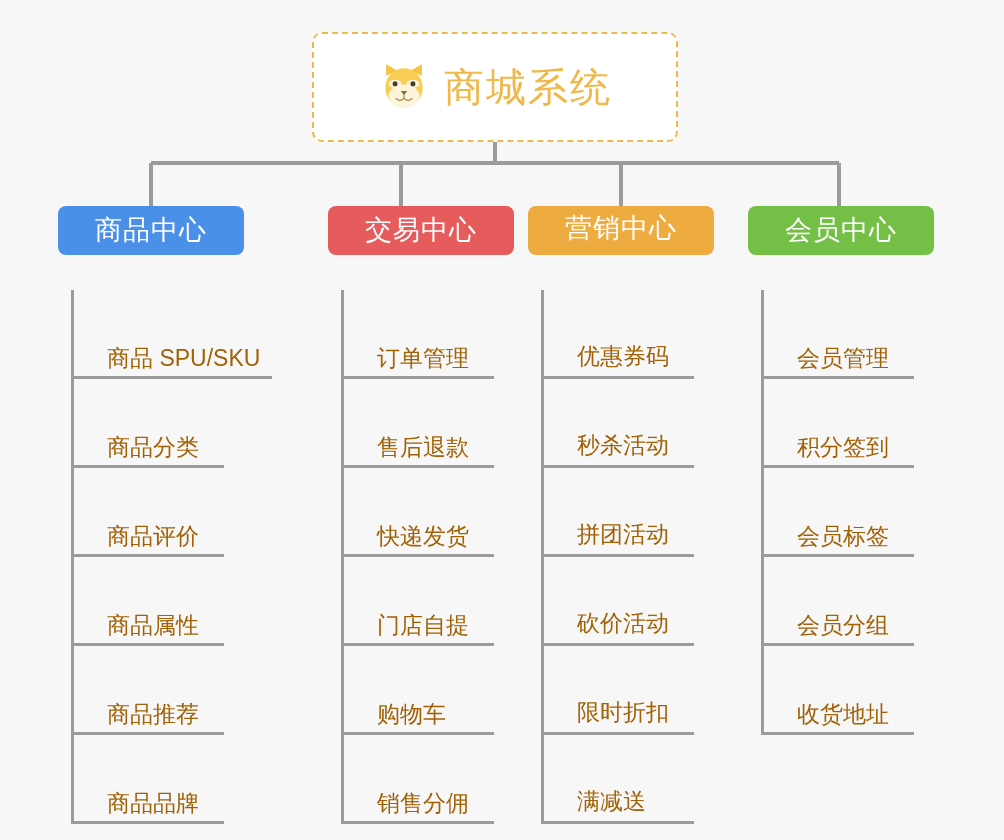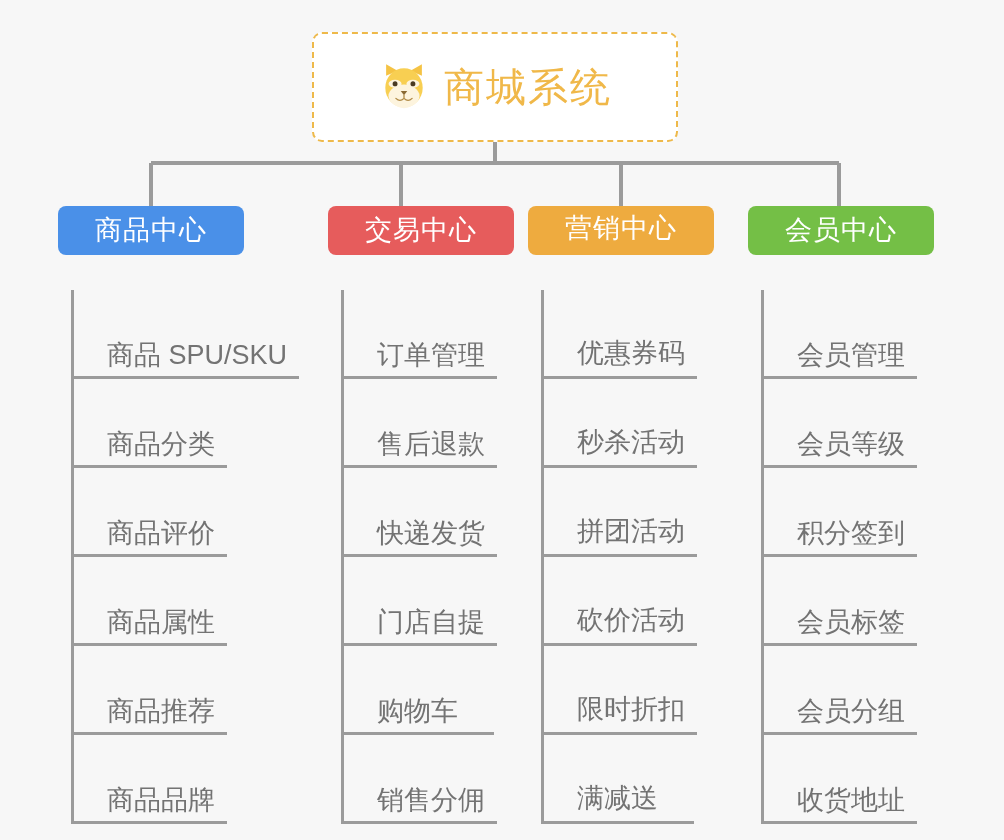--- a/index.html
+++ b/index.html
@@ -95,22 +95,22 @@
     height: 89px;
     display: flex;
     align-items: flex-end;
     padding-left: 33px;
     padding-bottom: 5px;
     border-bottom: 3px solid #9b9b9b;
     width: max-content;
     min-width: 150px;
   }
   .leaf-label {
-    font-size: 27px;
-    color: #737373;
+    font-size: 23px;
+    color: #a16207;
     line-height: 1.1;
     white-space: nowrap;
     padding-right: 12px;
   }
 </style>
 </head>
 <body>
 
 <div id="stage" style="background: rgb(247, 247, 247);">
 
@@ -208,23 +208,20 @@
 
   <div class="column col-3">
     <div class="cat-box" style="background: rgb(116, 191, 70); justify-content: center;">
       <span>会员中心</span>
     </div>
     <div class="leaf-stack">
       <div class="leaf">
           <span class="leaf-label">会员管理</span>
         </div>
       <div class="leaf">
-          <span class="leaf-label">会员等级</span>
-        </div>
-      <div class="leaf">
           <span class="leaf-label">积分签到</span>
         </div>
       <div class="leaf">
           <span class="leaf-label">会员标签</span>
         </div>
       <div class="leaf">
           <span class="leaf-label">会员分组</span>
         </div>
       <div class="leaf">
           <span class="leaf-label">收货地址</span>

